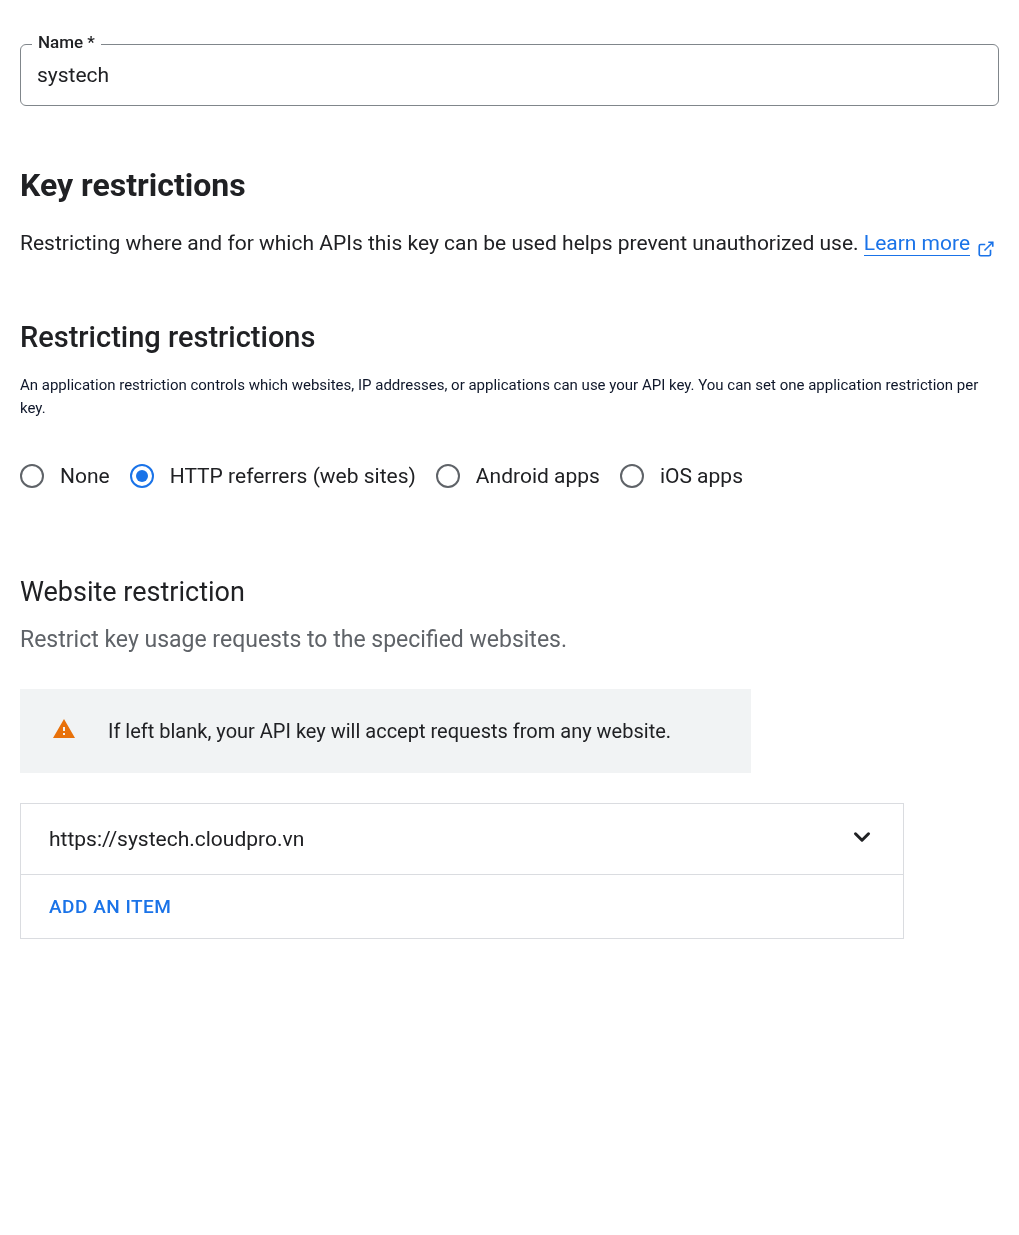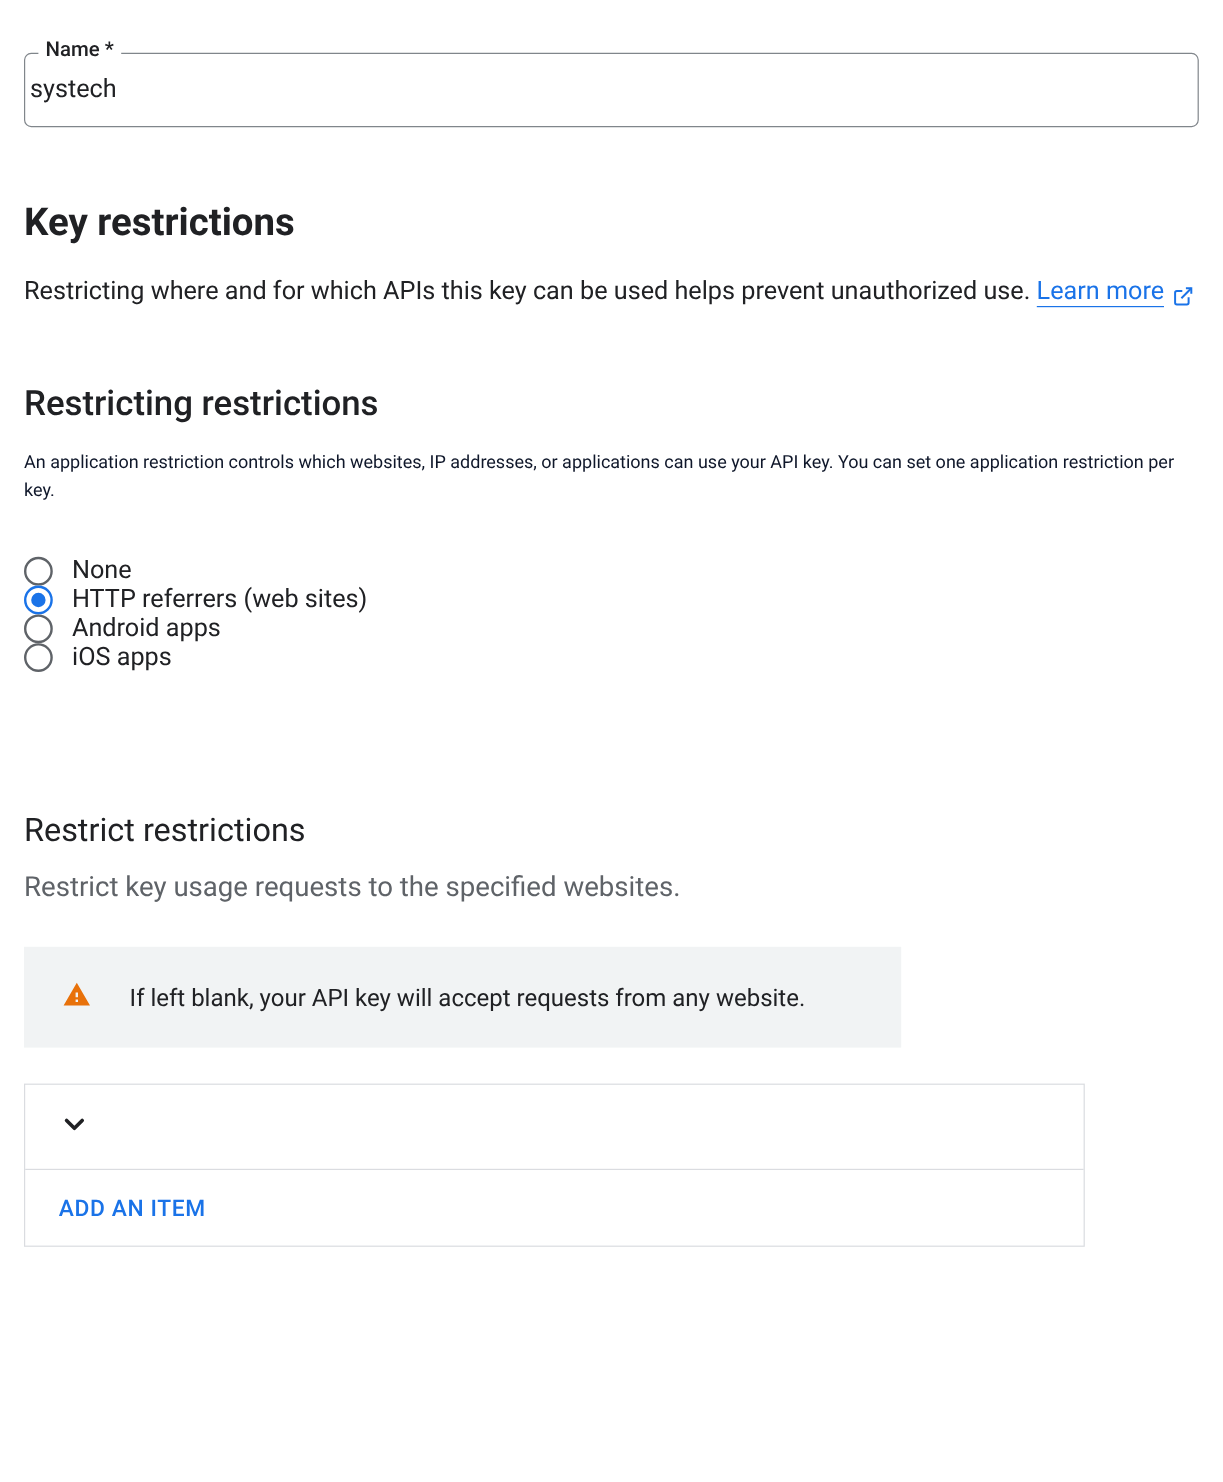--- a/index.html
+++ b/index.html
@@ -24,21 +24,21 @@
       top: -12px;
       left: 12px;
       background: #fff;
       padding: 0 6px;
       font-size: 17px;
       font-weight: 500;
       color: #202124;
     }
     .text-input {
       width: 100%;
-      padding: 18px 4px;
+      padding: 18px 16px;
       font-size: 21px;
       border: 1px solid #80868b;
       border-radius: 6px;
       outline: none;
       color: #202124;
       font-family: inherit;
     }
     .section-heading-1 {
       font-size: 32px;
       font-weight: 700;
@@ -70,22 +70,23 @@
       color: #202124;
     }
     .sub-desc {
       font-size: 15px;
       line-height: 1.55;
       color: #0f172a;
       margin-bottom: 44px;
     }
     .radio-group {
       display: flex;
-      flex-direction: column;
-      margin-bottom: 116px;
+      flex-direction: row;
+      gap: 20px;
+      margin-bottom: 88px;
     }
     .radio-item {
       display: flex;
       align-items: center;
       gap: 16px;
       cursor: pointer;
     }
     .radio-circle {
       width: 24px;
       height: 24px;
@@ -201,34 +202,35 @@
   <div class="radio-item">
     <span class="radio-circle"></span>
     <span class="radio-label">Android apps</span>
   </div>
   <div class="radio-item">
     <span class="radio-circle"></span>
     <span class="radio-label">iOS apps</span>
   </div>
 </div>
 
-<h3 class="section-heading-3">Restrict restrictions</h3>
+<h3 class="section-heading-3">Website restriction</h3>
 <p class="website-desc">Restrict key usage requests to the specified websites.</p>
 
 <div class="warning-box">
   <span class="warning-icon">
     <svg width="24" height="24" viewBox="0 0 24 24" fill="#e8710a">
       <path d="M1 21h22L12 2 1 21zm12-3h-2v-2h2v2zm0-4h-2v-4h2v4z"></path>
     </svg>
   </span>
   <span class="warning-text">If left blank, your API key will accept requests from any website.</span>
 </div>
 
 <div class="website-list">
   <div class="website-row">
+    <span class="website-url">https://systech.cloudpro.vn</span>
     <span class="chevron-icon">
       <svg width="26" height="26" viewBox="0 0 24 24" fill="none" stroke="#202124" stroke-width="2.8" stroke-linecap="round" stroke-linejoin="round">
         <polyline points="6 9 12 15 18 9"></polyline>
       </svg>
     </span>
   </div>
   <div class="add-item">ADD AN ITEM</div>
 </div>
 
 </body></html>

